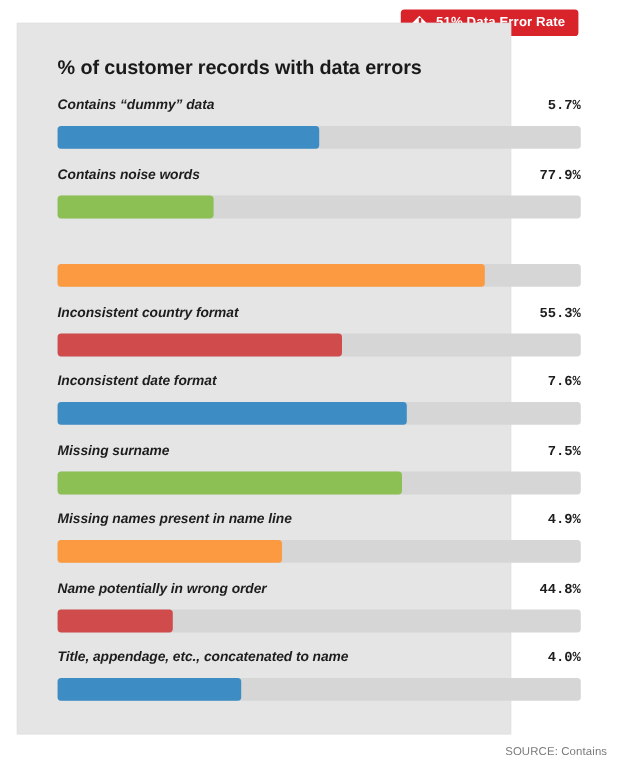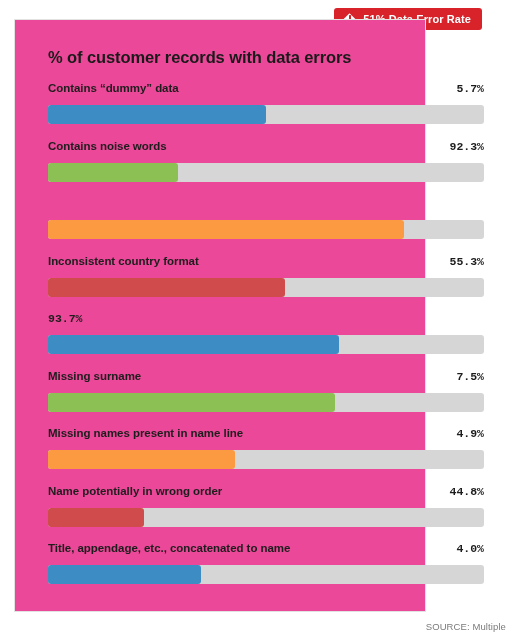--- a/index.html
+++ b/index.html
@@ -79,21 +79,21 @@
     line-height: 1;
   }
 
   
   .card {
     position: absolute;
     left: 14px;
     top: 19px;
     width: 412px;
     height: 593px;
-    background: #ec4899;
+    background: #e5e5e5;
     border: 1px solid #e2e2e2;
     box-sizing: border-box;
   }
 
   .chart-title {
     position: absolute;
     left: 33px;
     top: 28px;
     font-size: 16.5px;
     font-weight: bold;
@@ -117,20 +117,21 @@
     align-items: baseline;
     justify-content: space-between;
     height: 20px;
   }
   .row-label {
     font-size: 11.5px;
     font-weight: bold;
     color: #1d1d1d;
     letter-spacing: -0.05px;
     white-space: nowrap;
+    font-style: italic;
   }
   .row-value {
     font-size: 11.5px;
     font-weight: bold;
     color: #1d1d1d;
     white-space: nowrap;
     font-family: Liberation Mono, monospace;
   }
   .track {
     position: absolute;
@@ -179,21 +180,21 @@
           <span class="row-label">Contains “dummy” data</span>
           <span class="row-value">5.7%</span>
         </div>
         <div class="track" style="background: rgb(214, 214, 214);">
           <div class="fill" style="width: 50%; background: rgb(61, 141, 196);"></div>
         </div>
       </div>
       <div class="row">
         <div class="row-head">
           <span class="row-label">Contains noise words</span>
-          <span class="row-value">92.3%</span>
+          <span class="row-value">77.9%</span>
         </div>
         <div class="track" style="background: rgb(214, 214, 214);">
           <div class="fill" style="width: 29.82%; background: rgb(140, 192, 85);"></div>
         </div>
       </div>
       <div class="row">
         <div class="track" style="background: rgb(214, 214, 214);">
           <div class="fill" style="width: 81.58%; background: rgb(251, 154, 65);"></div>
         </div>
       </div>
@@ -201,21 +202,22 @@
         <div class="row-head">
           <span class="row-label">Inconsistent country format</span>
           <span class="row-value">55.3%</span>
         </div>
         <div class="track" style="background: rgb(214, 214, 214);">
           <div class="fill" style="width: 54.39%; background: rgb(208, 76, 76);"></div>
         </div>
       </div>
       <div class="row">
         <div class="row-head">
-          <span class="row-value">93.7%</span>
+          <span class="row-label">Inconsistent date format</span>
+          <span class="row-value">7.6%</span>
         </div>
         <div class="track" style="background: rgb(214, 214, 214);">
           <div class="fill" style="width: 66.67%; background: rgb(61, 141, 196);"></div>
         </div>
       </div>
       <div class="row">
         <div class="row-head">
           <span class="row-label">Missing surname</span>
           <span class="row-value">7.5%</span>
         </div>
@@ -246,13 +248,13 @@
           <span class="row-label">Title, appendage, etc., concatenated to name</span>
           <span class="row-value">4.0%</span>
         </div>
         <div class="track" style="background: rgb(214, 214, 214);">
           <div class="fill" style="width: 35.09%; background: rgb(61, 141, 196);"></div>
         </div>
       </div>
     </div>
 </div>
 
-<div class="source">SOURCE: Multiple</div>
+<div class="source">SOURCE: Contains</div>
 
 </body></html>

